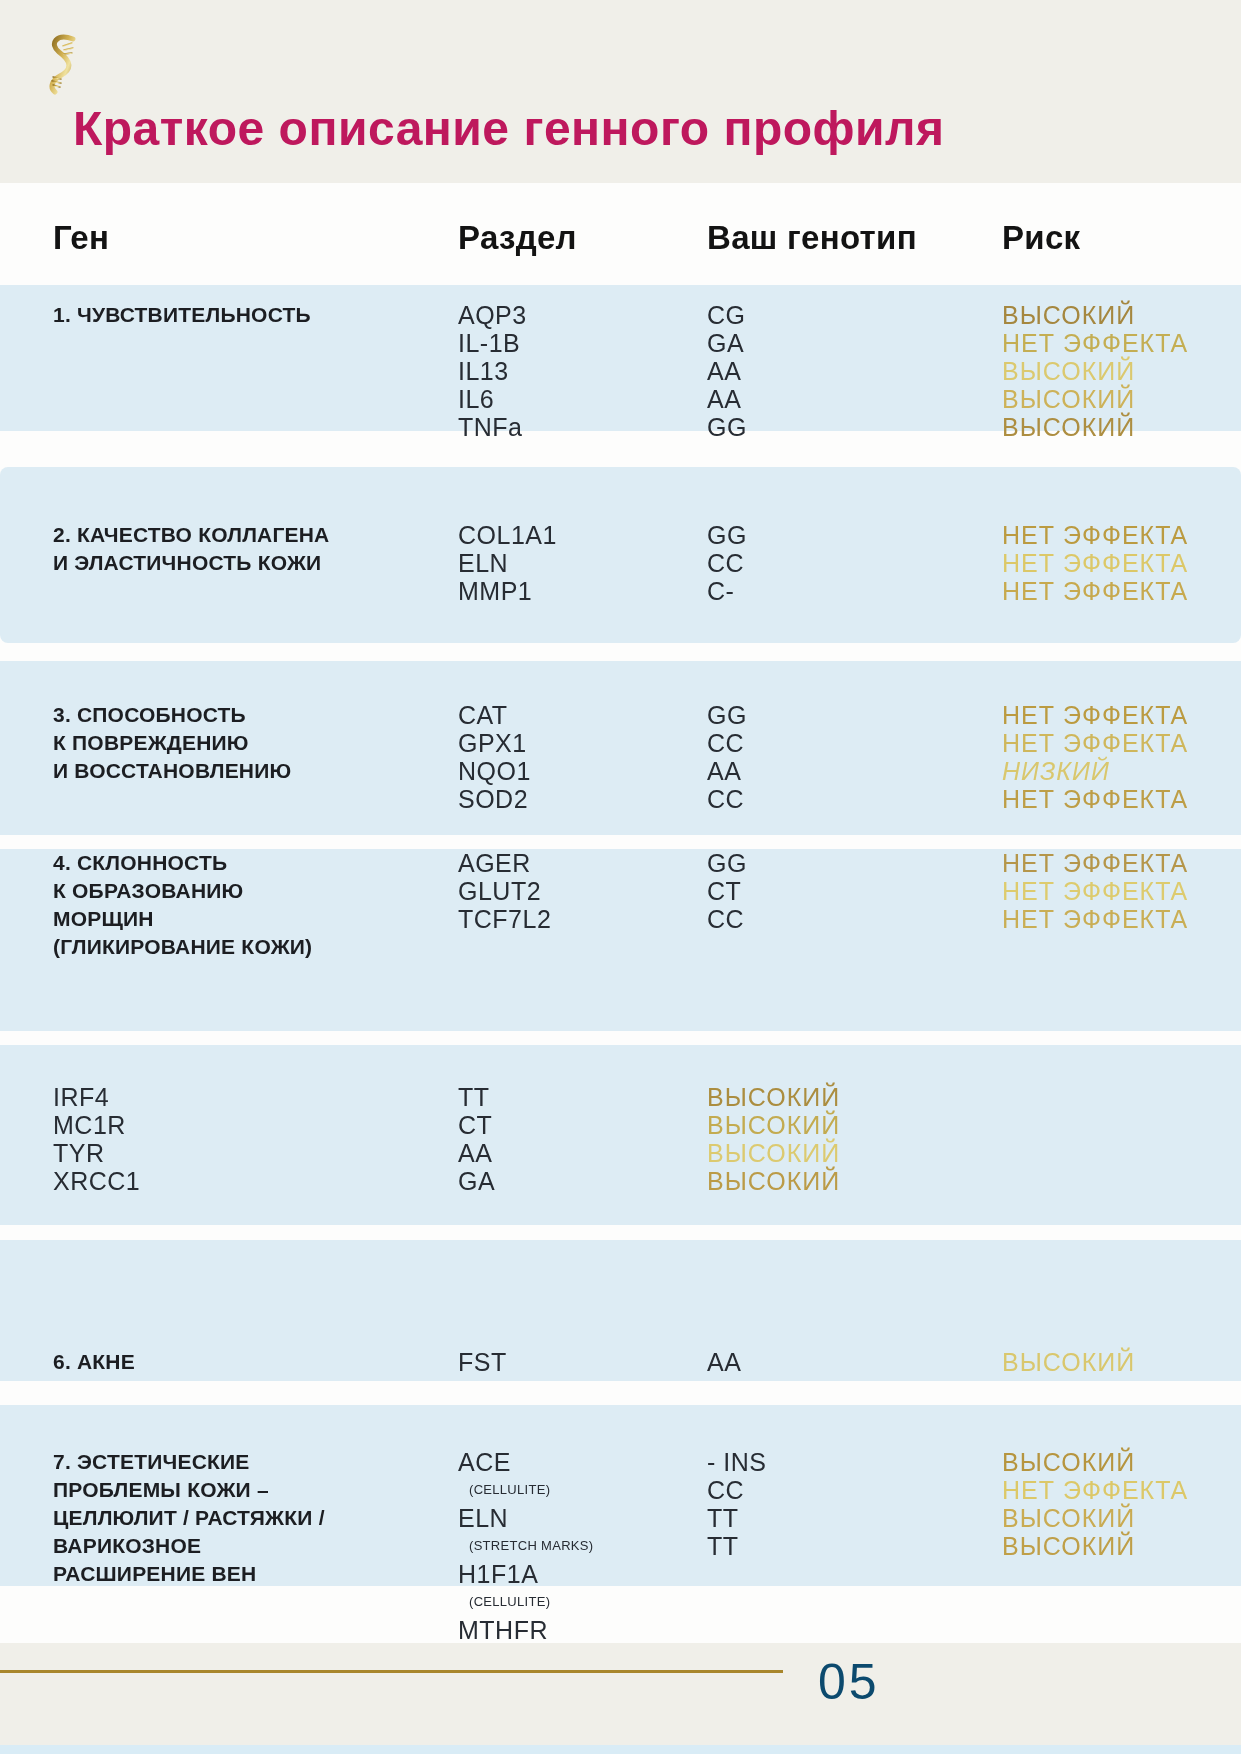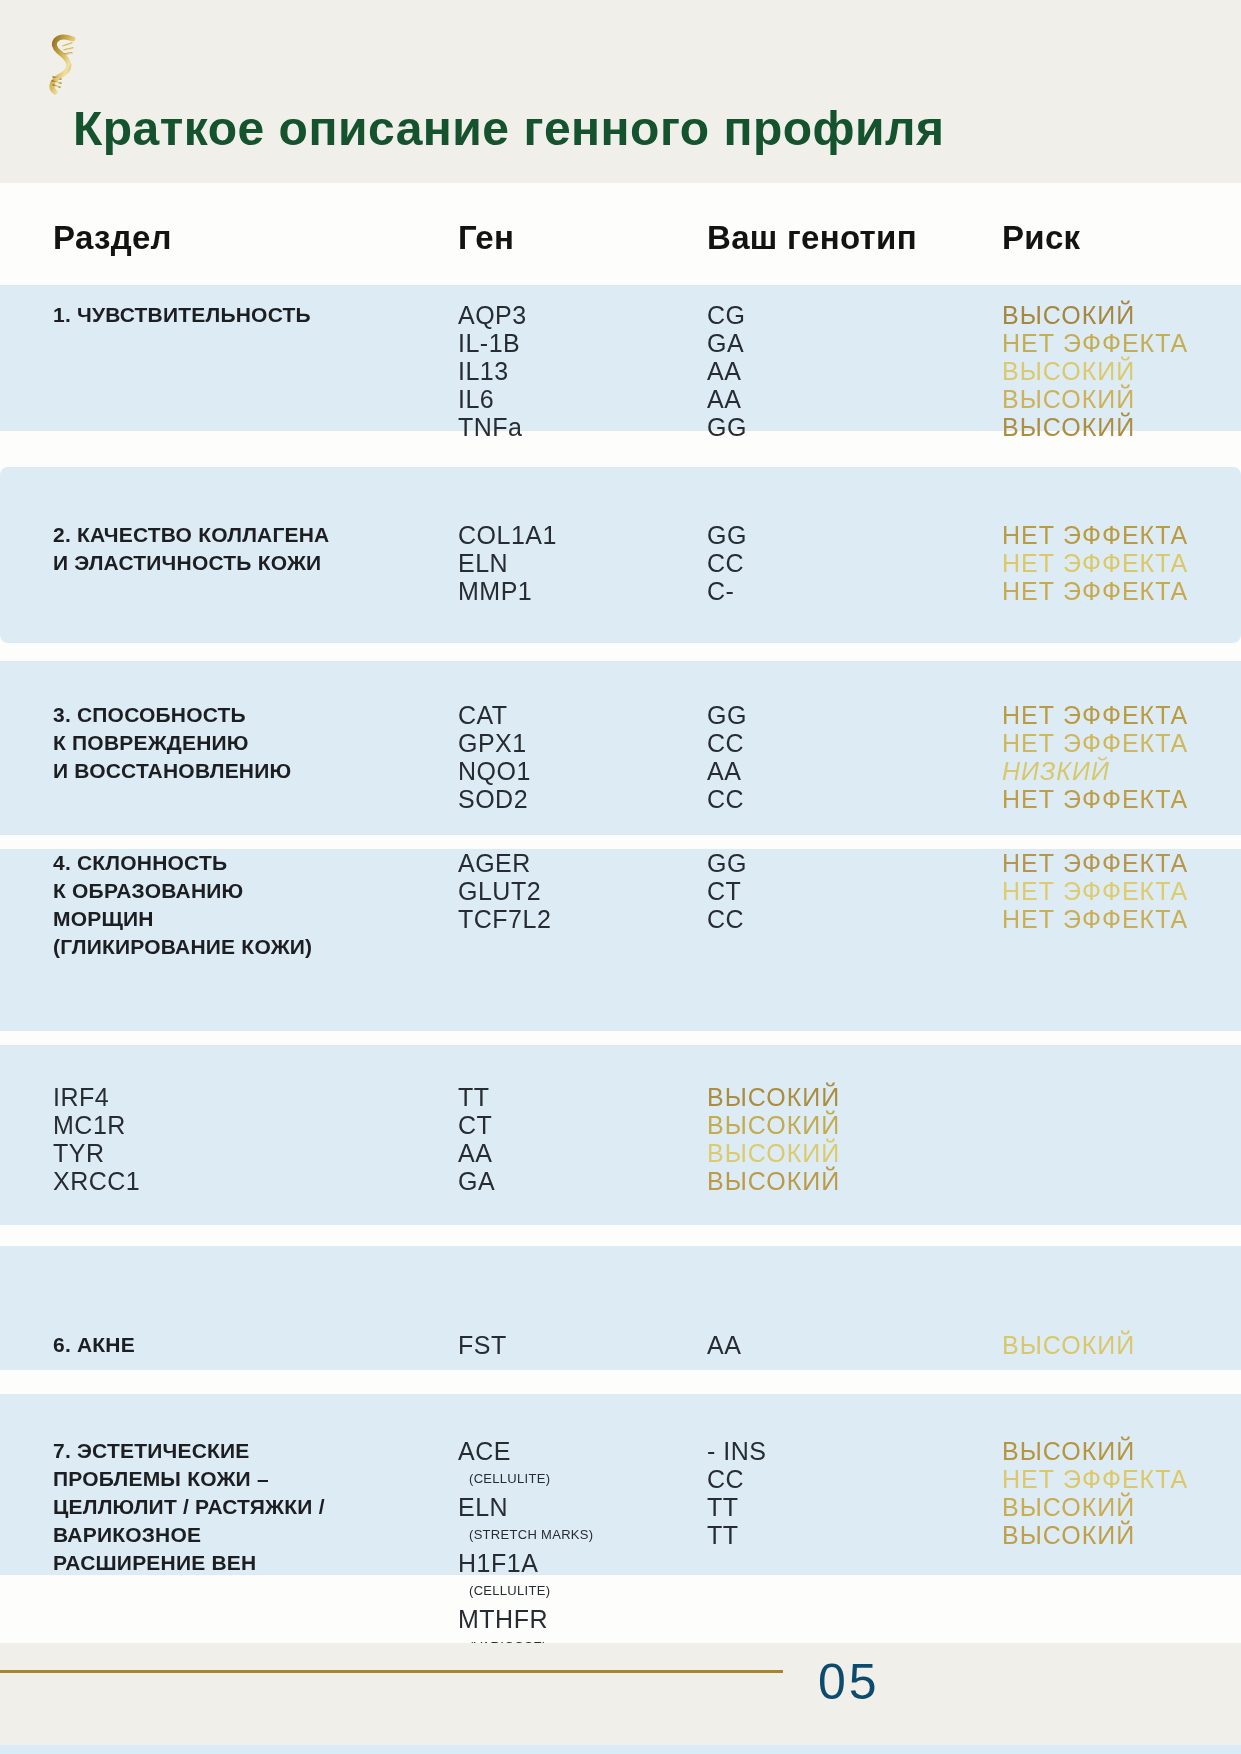--- a/index.html
+++ b/index.html
@@ -9,21 +9,21 @@
     margin:0 auto;
     background:#f0efe9;
     font-family:"Liberation Sans", sans-serif;
     overflow:hidden;
   }
   
   .page-header{position:absolute;left:0;top:0;width:100%;height:183px;}
   .logo{position:absolute;left:46px;top:33px;width:34px;height:64px;}
   .title{
     position:absolute;left:73px;top:103px;margin:0;
-    font-size:48px;line-height:52px;font-weight:bold;color:#14532d;
+    font-size:48px;line-height:52px;font-weight:bold;color:#be185d;
     letter-spacing:.5px;white-space:nowrap;
   }
   
   .table-area{
     position:absolute;left:0;top:183px;width:100%;height:1460px;
     background:#fdfdfc;
   }
   .grid-cols{
     display:grid;
     grid-template-columns:405px 249px 295px auto;
@@ -33,21 +33,21 @@
   .th{font-size:33px;font-weight:bold;color:#131313;letter-spacing:.3px;}
   .section{
     background:#ddecf4;
     box-sizing:border-box;
   }
   .sec1{height:146px;padding-top:16px;margin-top:0;}
   .sec2{height:176px;padding-top:54px;margin-top:36px;border-radius:8px;}
   .sec3{height:174px;padding-top:40px;margin-top:18px;}
   .sec4{height:182px;margin-top:14px;}
   .sec5{height:180px;padding-top:38px;margin-top:14px;}
-  .sec6{height:124px;padding-top:85px;margin-top:21px;}
+  .sec6{height:141px;padding-top:108px;margin-top:15px;}
   .sec7{height:181px;padding-top:43px;margin-top:24px;}
   .label-col{
     font-size:21px;line-height:28px;font-weight:bold;color:#1c1e22;
     letter-spacing:.2px;white-space:pre-line;text-transform:uppercase;
     padding-right:30px;
   }
   .cell-line{
     font-size:25px;line-height:28px;color:#272c33;
     letter-spacing:.5px;white-space:nowrap;
   }
@@ -87,22 +87,22 @@
         <line x1="7" y1="44" x2="15" y2="46"></line>
         <line x1="6" y1="48" x2="15" y2="50"></line>
         <line x1="7" y1="52" x2="14" y2="54"></line>
       </g>
     </svg>
     <h1 class="title">Краткое описание генного профиля</h1>
   </div>
 
   <div class="table-area">
     <div class="thead grid-cols">
+      <div class="th">Ген</div>
       <div class="th">Раздел</div>
-      <div class="th">Ген</div>
       <div class="th">Ваш генотип</div>
       <div class="th">Риск</div>
     </div>
     <div id="sections">
         <div class="section grid-cols sec1">
           <div class="label-col">1. ЧУВСТВИТЕЛЬНОСТЬ</div>
           <div class="gene-col">
             <div class="cell-line">AQP3</div>
             <div class="cell-line">IL-1B</div>
             <div class="cell-line">IL13</div>

